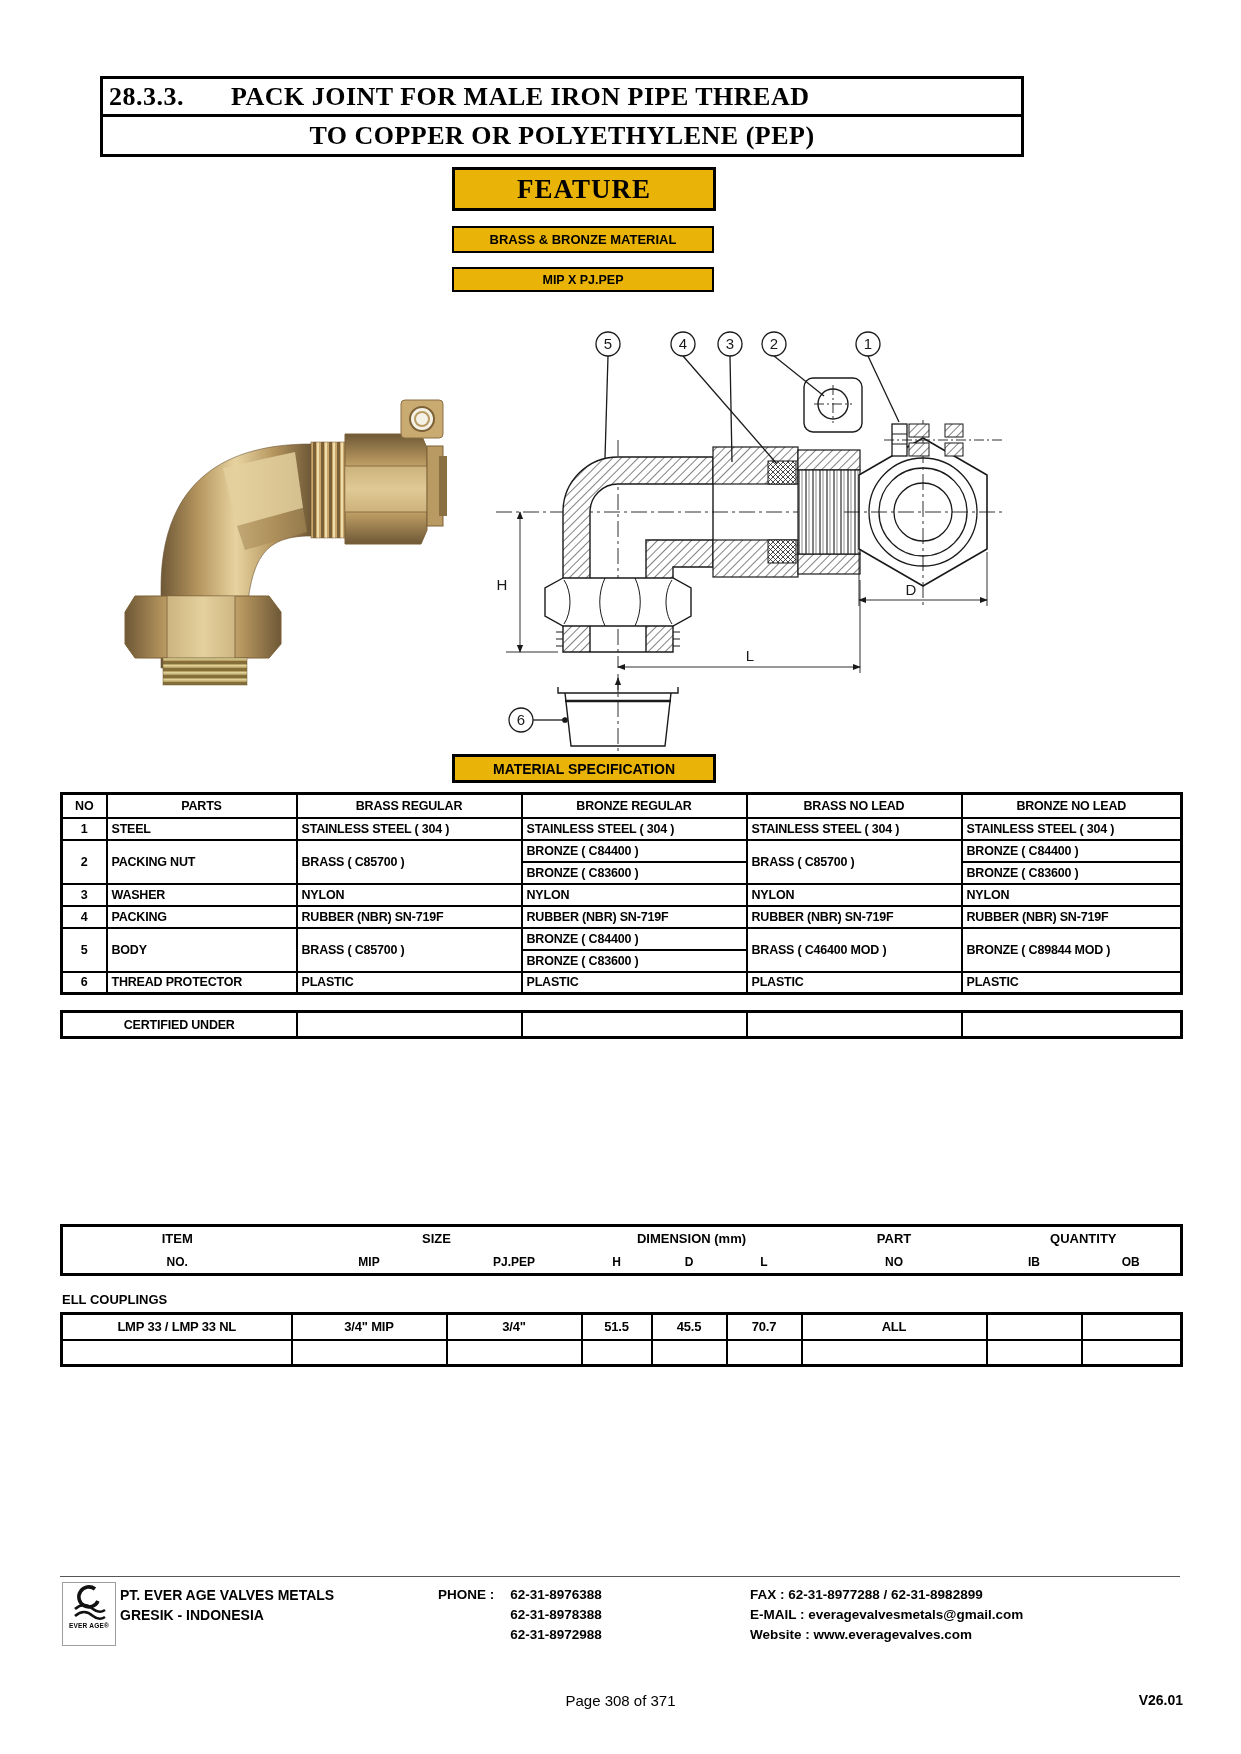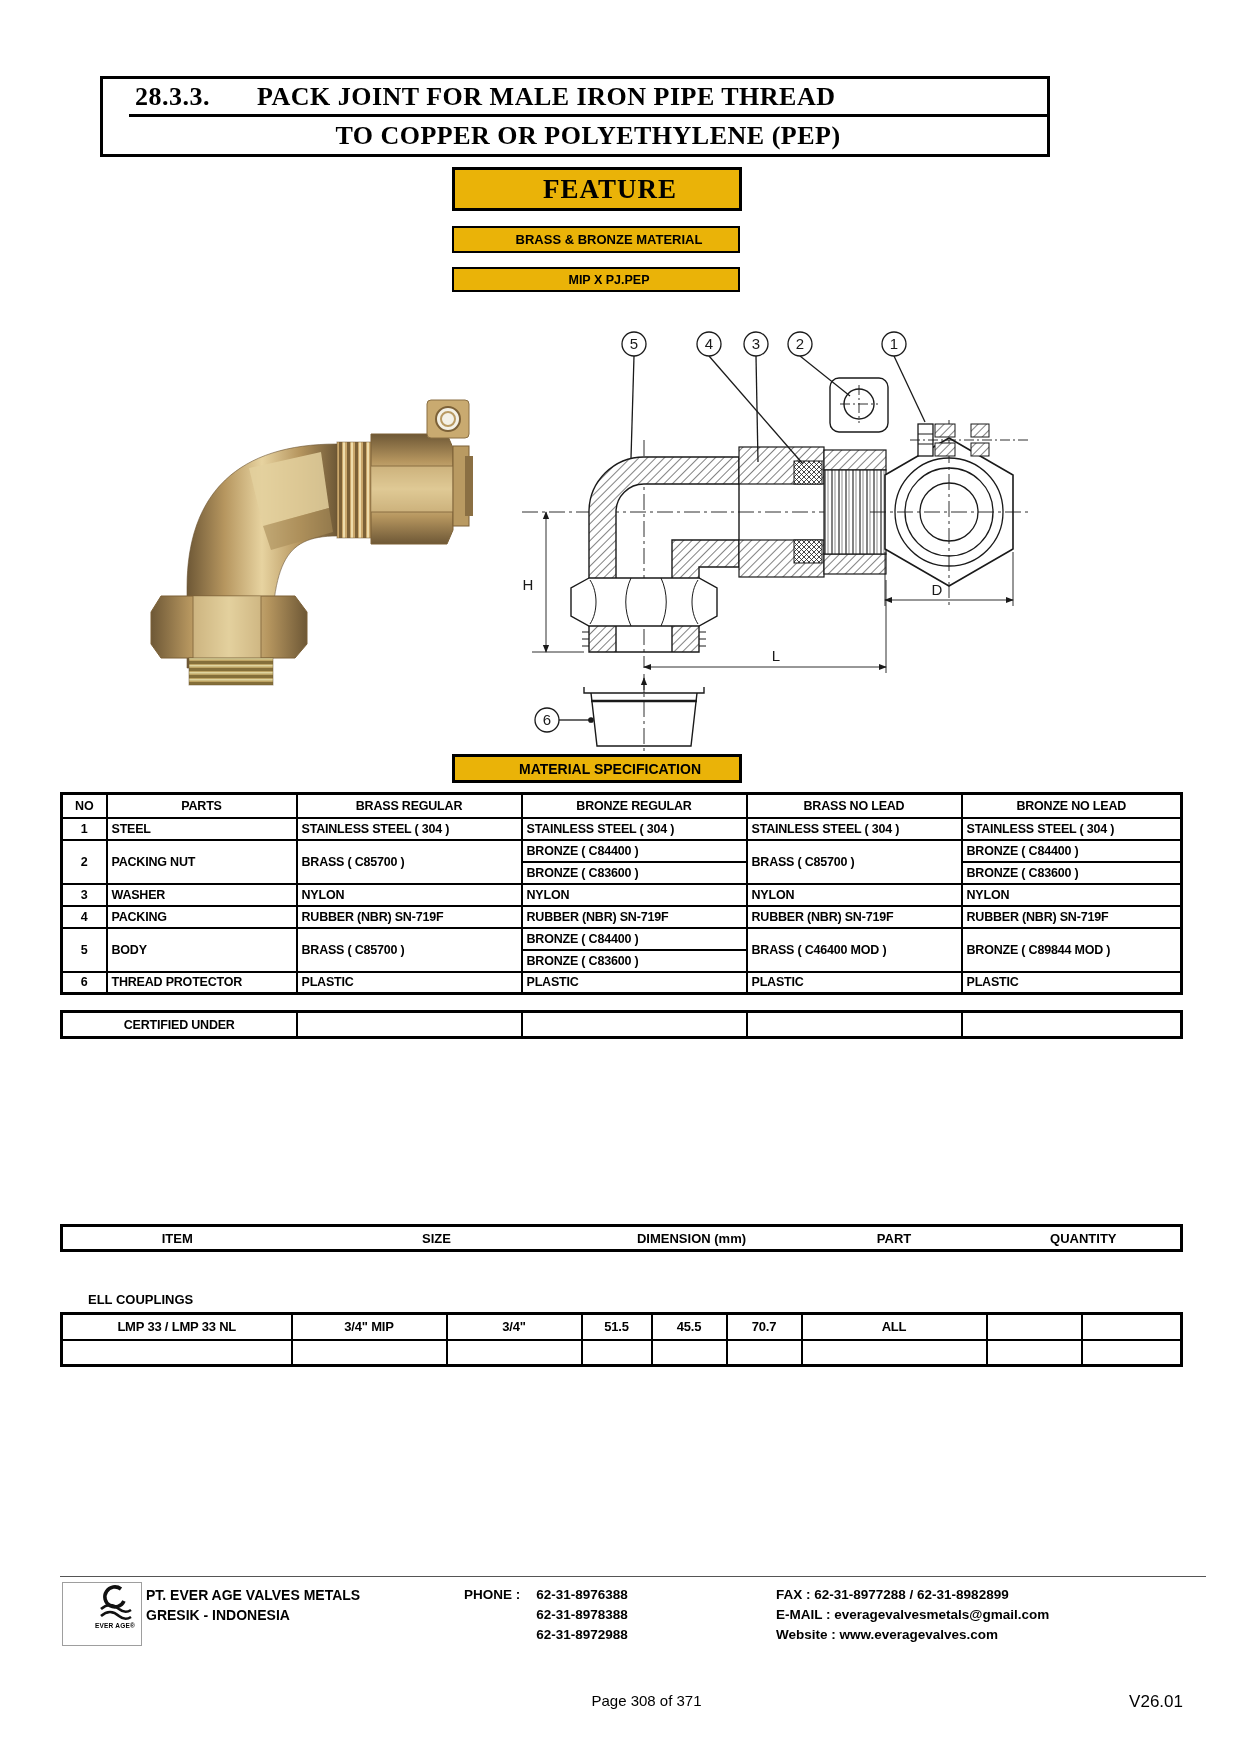--- a/index.html
+++ b/index.html
@@ -1,18 +1,18 @@
 <!DOCTYPE html>
 <html><head>
 <meta charset="utf-8">
 <style>
   html,body{margin:0;padding:0;background:#9a9a9a;}
   .page{position:relative;width:1241px;height:1754px;background:#ffffff;margin:0 auto;
         font-family:"Liberation Sans",sans-serif;color:#000;overflow:hidden;}
-  .abs{position:absolute;padding-left:26px;}
+  .abs{position:absolute;}
 
   
   #title-box{left:100px;top:76px;width:918px;border:3px solid #000;background:#fff;}
   .title-row1{height:35px;border-bottom:3px solid #000;display:flex;align-items:center;
               font-family:"Liberation Serif",serif;font-weight:bold;font-size:26px;letter-spacing:.5px;}
   .title-row1 .secno{padding-left:6px;}
   .title-row1 .tmain{margin-left:47px;}
   .title-row2{height:37px;display:flex;align-items:center;justify-content:center;
               font-family:"Liberation Serif",serif;font-weight:bold;font-size:26px;letter-spacing:.5px;}
 
@@ -58,21 +58,21 @@
   
   #footer-rule{left:60px;top:1576px;width:1120px;border-top:1px solid #555;height:0;}
   #footer-logo{left:62px;top:1582px;width:52px;height:62px;border:1px solid #9e9e9e;
                display:flex;flex-direction:column;align-items:center;justify-content:flex-start;background:#fff;}
   #footer-logo .lg-txt{font-size:6.5px;font-weight:bold;letter-spacing:.2px;margin-top:1px;}
   #company-block{left:120px;top:1585px;font-weight:bold;font-size:14px;line-height:20px;}
   #phone-block{left:438px;top:1585px;display:flex;font-weight:bold;font-size:13.5px;line-height:20px;}
   #phone-block .plabel{margin-right:16px;}
   #fax-block{left:750px;top:1585px;font-weight:bold;font-size:13.5px;line-height:20px;}
   #page-info{left:0;top:1692px;width:1241px;text-align:center;font-size:15px;}
-  #version{right:58px;top:1692px;font-size:17px;}
+  #version{right:58px;top:1692px;font-size:14px;font-weight:bold;}
 </style>
 </head>
 <body>
 
 <div class="page">
 
   <div class="abs" id="title-box">
     <div class="title-row1">
       <span class="secno">28.3.3.</span>
       <span class="tmain">PACK JOINT FOR MALE IRON PIPE THREAD</span>
@@ -348,20 +348,31 @@
         <col style="width:100px">
     </colgroup>
     <tbody>
         <tr class="g">
       <th>ITEM</th>
       <th colspan="2">SIZE</th>
       <th colspan="3">DIMENSION (mm)</th>
       <th>PART</th>
       <th colspan="2">QUANTITY</th>
     </tr>
+    <tr class="s">
+      <th>NO.</th>
+      <th>MIP</th>
+      <th>PJ.PEP</th>
+      <th>H</th>
+      <th>D</th>
+      <th>L</th>
+      <th>NO</th>
+      <th>IB</th>
+      <th>OB</th>
+    </tr>
   </tbody>
     </table>
 
   <div class="abs" id="ell-label">ELL COUPLINGS</div>
 
   <table class="abs grid" id="size-table">
     <colgroup>
       <col style="width:230px">
         <col style="width:155px">
         <col style="width:135px">

